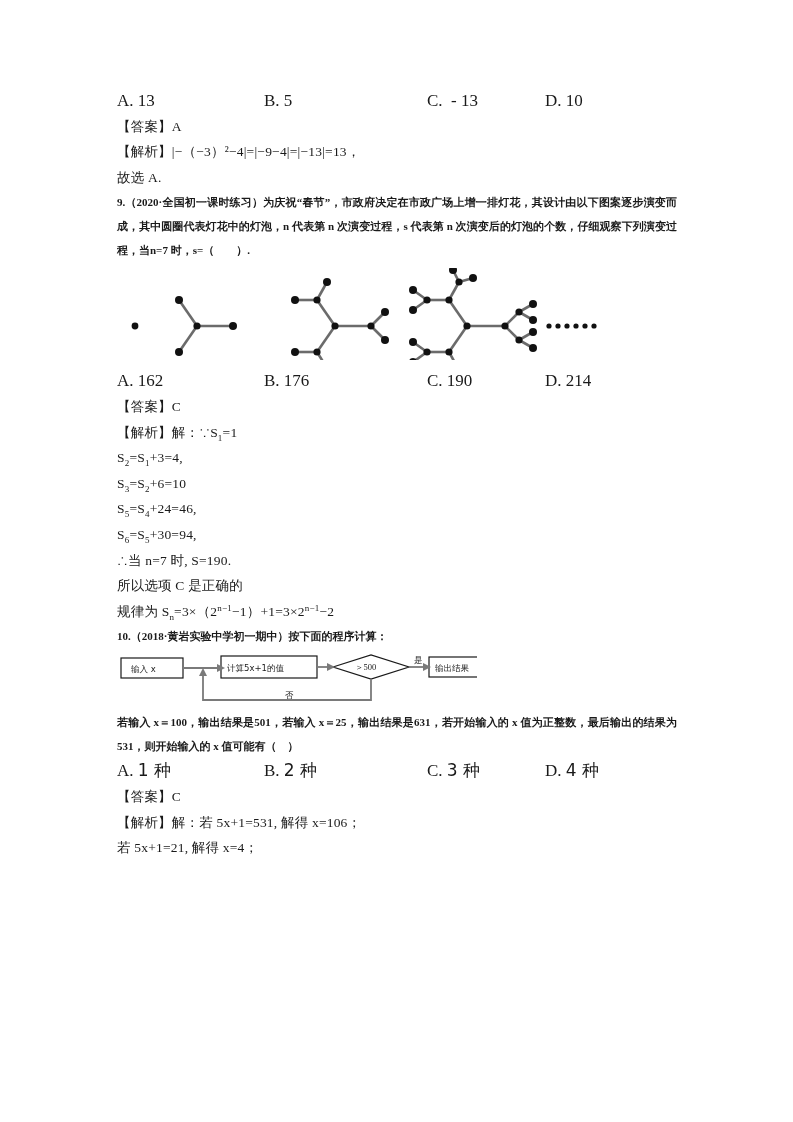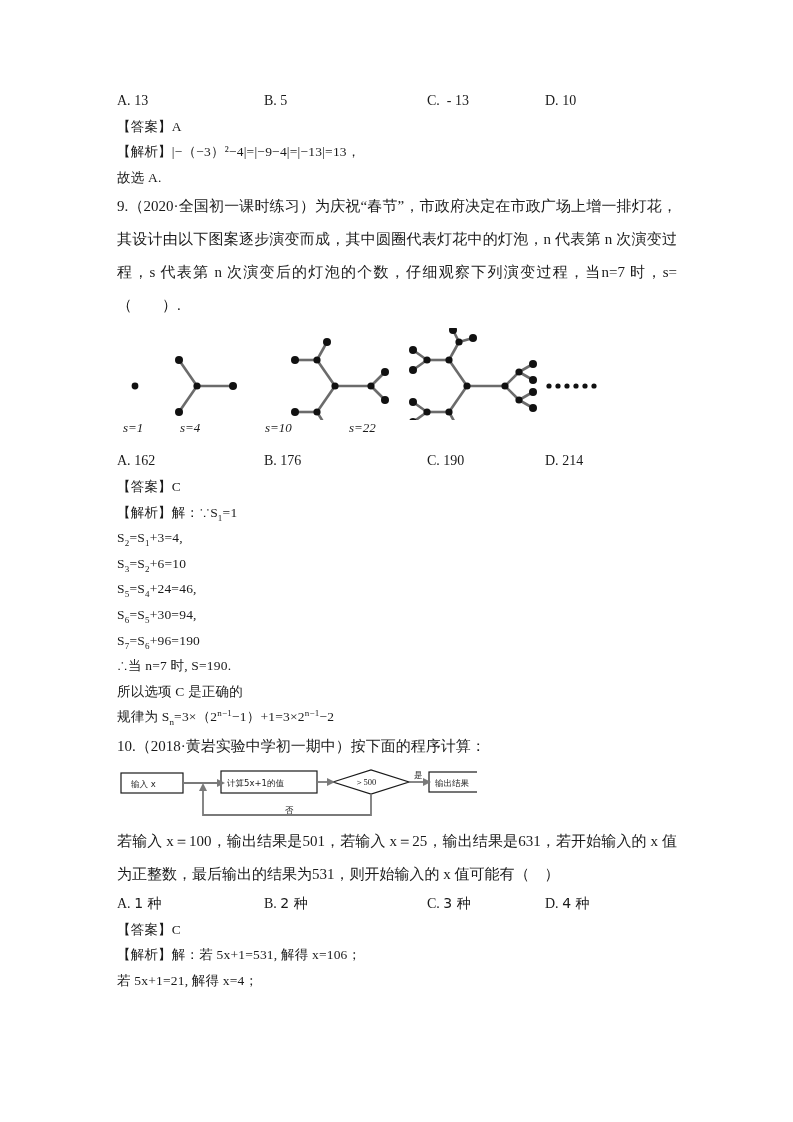--- a/index.html
+++ b/index.html
@@ -34,37 +34,38 @@
     white-space: nowrap;
     letter-spacing: 0.2px;
   }
   .opts {
     display: block;
     position: relative;
     height: 25.6px;
   }
   .opt {
     position: absolute;
-    font-size: 14px;
+    font-size: 17px;
     line-height: 25.6px;
   }
   .opt.a { left: 0px; }
   .opt.b { left: 147px; }
   .opt.c { left: 310px; }
   .opt.d { left: 428px; }
   .cjk { font-family: "DejaVu Sans", "Liberation Sans", sans-serif; text-align: center; }
   sub, sup {
     font-size: 9px;
     line-height: 0;
   }
   .qtext {
-    font-size: 15px;
-    line-height: 33px;
+    font-size: 11px;
+    line-height: 24px;
     text-align: justify;
     text-justify: inter-ideograph;
+    font-weight: bold;
   }
   .fig-wrap {
     position: relative;
     height: 92px;
     margin-top: 6px;
   }
   .fig-labels {
     position: relative;
     height: 20px;
   }
@@ -205,26 +206,20 @@
             <circle cx="441" cy="58" r="2.6"></circle>
             <circle cx="450" cy="58" r="2.6"></circle>
             <circle cx="459" cy="58" r="2.6"></circle>
             <circle cx="468" cy="58" r="2.6"></circle>
             <circle cx="477" cy="58" r="2.6"></circle>
           </g>
         </g>
       </svg>
     </div>
 
-    <div class="fig-labels">
-      <span class="slabel" style="left:6px;">s=1</span>
-      <span class="slabel" style="left:63px;">s=4</span>
-      <span class="slabel" style="left:148px;">s=10</span>
-      <span class="slabel" style="left:232px;">s=22</span>
-    </div>
 
     <div class="opts" style="margin-top:8px;">
       <span class="opt a"><span>A.</span>&nbsp;<span>162</span></span>
       <span class="opt b"><span>B.</span>&nbsp;<span>176</span></span>
       <span class="opt c"><span>C.</span>&nbsp;<span>190</span></span>
       <span class="opt d"><span>D.</span>&nbsp;<span>214</span></span>
     </div>
 
     <div class="line"><span class="cjk">【答案】</span><span>C</span></div>
 
@@ -232,21 +227,20 @@
 
     <div class="line"><span>S</span><sub>2</sub><span>=S</span><sub>1</sub><span>+3=4,</span></div>
 
     <div class="line"><span>S</span><sub>3</sub><span>=S</span><sub>2</sub><span>+6=10</span></div>
 
 
     <div class="line"><span>S</span><sub>5</sub><span>=S</span><sub>4</sub><span>+24=46,</span></div>
 
     <div class="line"><span>S</span><sub>6</sub><span>=S</span><sub>5</sub><span>+30=94,</span></div>
 
-    <div class="line"><span>S</span><sub>7</sub><span>=S</span><sub>6</sub><span>+96=190</span></div>
 
     <div class="line">∴当 n=7 时, S=190.</div>
     <div class="line">所以选项 C 是正确的</div>
 
     <div class="line"><span>规律为 S</span><sub>n</sub><span>=3×（2</span><sup>n−1</sup><span>−1）+1=3×2</span><sup>n−1</sup><span>−2</span></div>
 
     <div class="qtext"><span>10.</span><span>（2018·黄岩实验中学初一期中）</span><span>按下面的程序计算：</span></div>
 
     <div class="flow-wrap">
       <svg width="360" height="56" viewBox="0 0 360 56">

